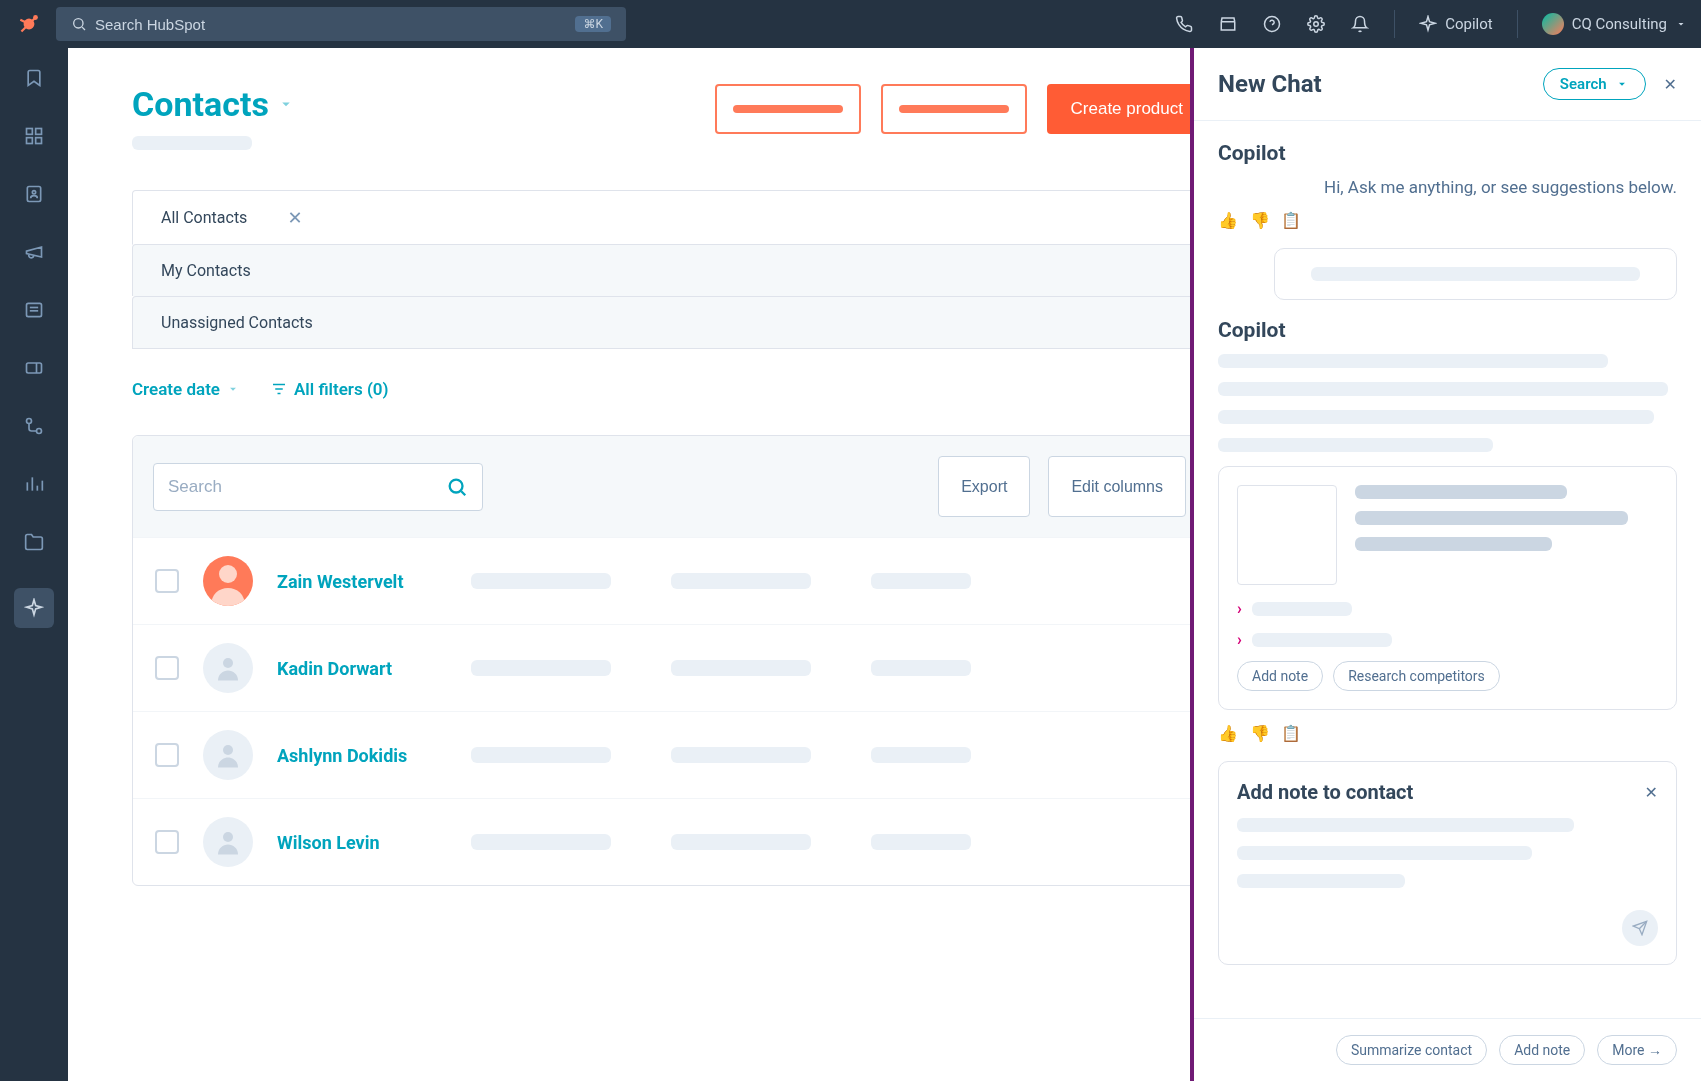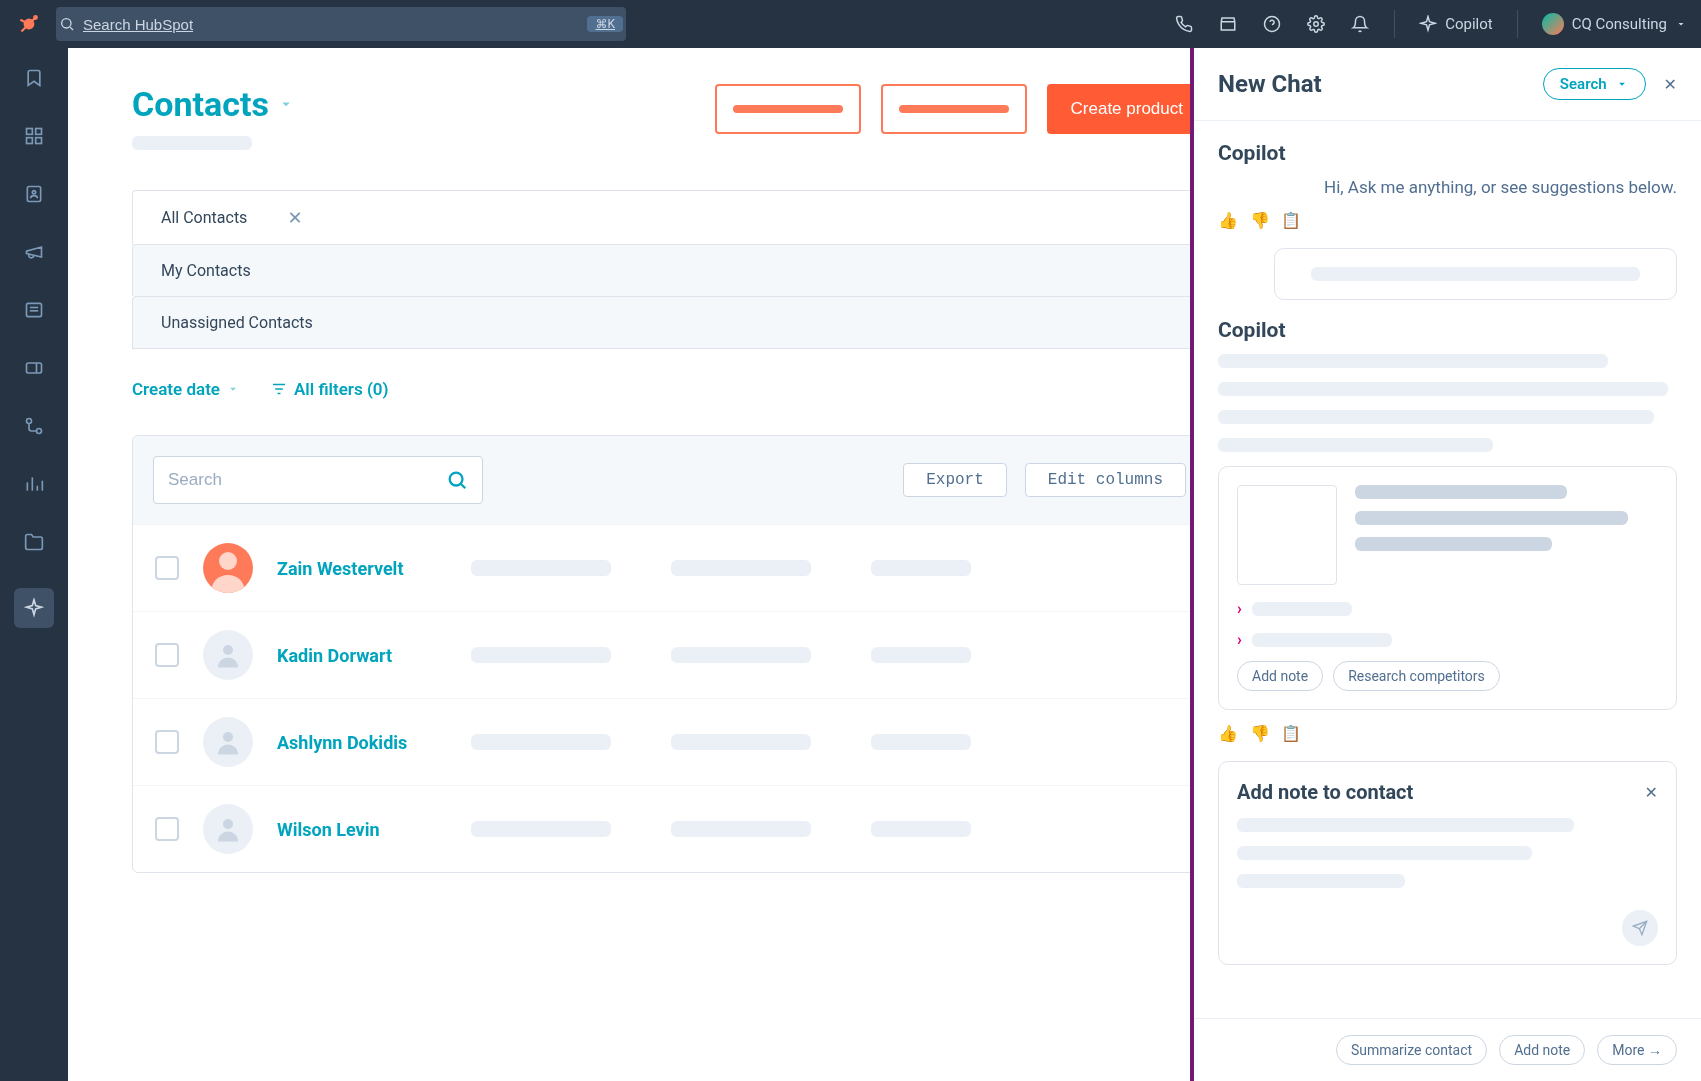--- a/index.html
+++ b/index.html
@@ -1,21 +1,21 @@
 <!DOCTYPE html>
 <html><head>
 <meta charset="utf-8">
 <style>
 * { box-sizing: border-box; margin: 0; padding: 0; }
 body { font-family: -apple-system, BlinkMacSystemFont, "Segoe UI", Roboto, Helvetica, Arial, sans-serif; background: #fff; color: #33475b; width: 1701px; height: 1081px; overflow: hidden; }
 
 
 .topbar { height: 48px; background: #253342; display: flex; align-items: center; padding: 0 14px; gap: 12px; }
 .logo { width: 30px; height: 30px; display:flex; align-items:center; justify-content:center; }
-.search-wrap { flex: 0 0 570px; height: 34px; background: #3e5166; border-radius: 4px; display: flex; align-items: center; padding: 0 3px; color: #cbd6e2; gap: 8px; text-decoration: underline; }
+.search-wrap { flex: 0 0 570px; height: 34px; background: #3e5166; border-radius: 4px; display: flex; align-items: center; padding: 0 15px; color: #cbd6e2; gap: 8px; }
 .search-input { flex: 1; background: transparent; border: none; outline: none; color: #cbd6e2; font-size: 15px; }
 .search-input::placeholder { color: #cbd6e2; }
 .kbd { background: #516f90; color: #cbd6e2; border-radius: 4px; padding: 1px 8px; font-size: 12px; }
 .topbar-spacer { flex: 1; }
 .top-icons { display: flex; align-items: center; gap: 24px; color: #cbd6e2; }
 .top-icon { width: 20px; height: 20px; display:flex; align-items:center; justify-content:center; cursor:pointer; }
 .vline { width: 1px; height: 28px; background: #3e5166; }
 .copilot-btn { display:flex; align-items:center; gap:8px; color:#cbd6e2; cursor:pointer; font-size:15px; }
 .account { display:flex; align-items:center; gap:8px; color:#cbd6e2; cursor:pointer; font-size:15px; }
 .avatar-sm { width: 22px; height: 22px; border-radius: 50%; background: linear-gradient(135deg,#00bda5,#ff7a59); }
@@ -43,21 +43,21 @@
 .filters { display:flex; align-items:center; gap:30px; margin-top:30px; }
 .filter-link { color:#00a4bd; font-weight:600; font-size:17px; display:flex; align-items:center; gap:6px; cursor:pointer; }
 
 .table-wrap { margin-top:36px; border:1px solid #dfe3eb; border-radius:6px; background:#fff; }
 .table-toolbar { padding:20px; display:flex; justify-content:space-between; align-items:center; background:#f5f8fa; border-radius:6px 6px 0 0; }
 .search-box { width:330px; height:48px; border:1px solid #cbd6e2; border-radius:4px; background:#fff; display:flex; align-items:center; padding:0 14px; gap:10px; }
 .search-box input { flex:1; border:none; outline:none; font-size:17px; color:#33475b; }
 .search-box input::placeholder { color:#99acc2; }
 .search-icon-teal { color:#00a4bd; }
 .toolbar-btns { display:flex; gap:18px; }
-.btn-ghost { height:34px; padding:0 22px; border:1px solid #cbd6e2; border-radius:4px; background:#fff; color:#516f90; font-size:16px; cursor:pointer;font-family:Liberation Mono, monospace; }
+.btn-ghost { height:61px; padding:0 22px; border:1px solid #cbd6e2; border-radius:4px; background:#fff; color:#516f90; font-size:16px; cursor:pointer; }
 
 .row { display:flex; align-items:center; padding:18px 22px; gap:24px; border-top:1px solid #f2f5f8; }
 .row:first-of-type { border-top:none; }
 .checkbox { width:24px; height:24px; border:2px solid #cbd6e2; border-radius:4px; cursor:pointer; }
 .avatar { width:50px; height:50px; border-radius:50%; background:#eaf0f6; display:flex; align-items:center; justify-content:center; overflow:hidden; }
 .avatar.orange { background:#ff7a59; }
 .avatar svg { fill:#cbd6e2; }
 .contact-name { color:#00a4bd; font-weight:700; font-size:18px; min-width:170px; cursor:pointer; }
 .cell-sk { flex:1; display:flex; gap:60px; }
 .cell-sk .skeleton-line { height:16px; width:140px; }

